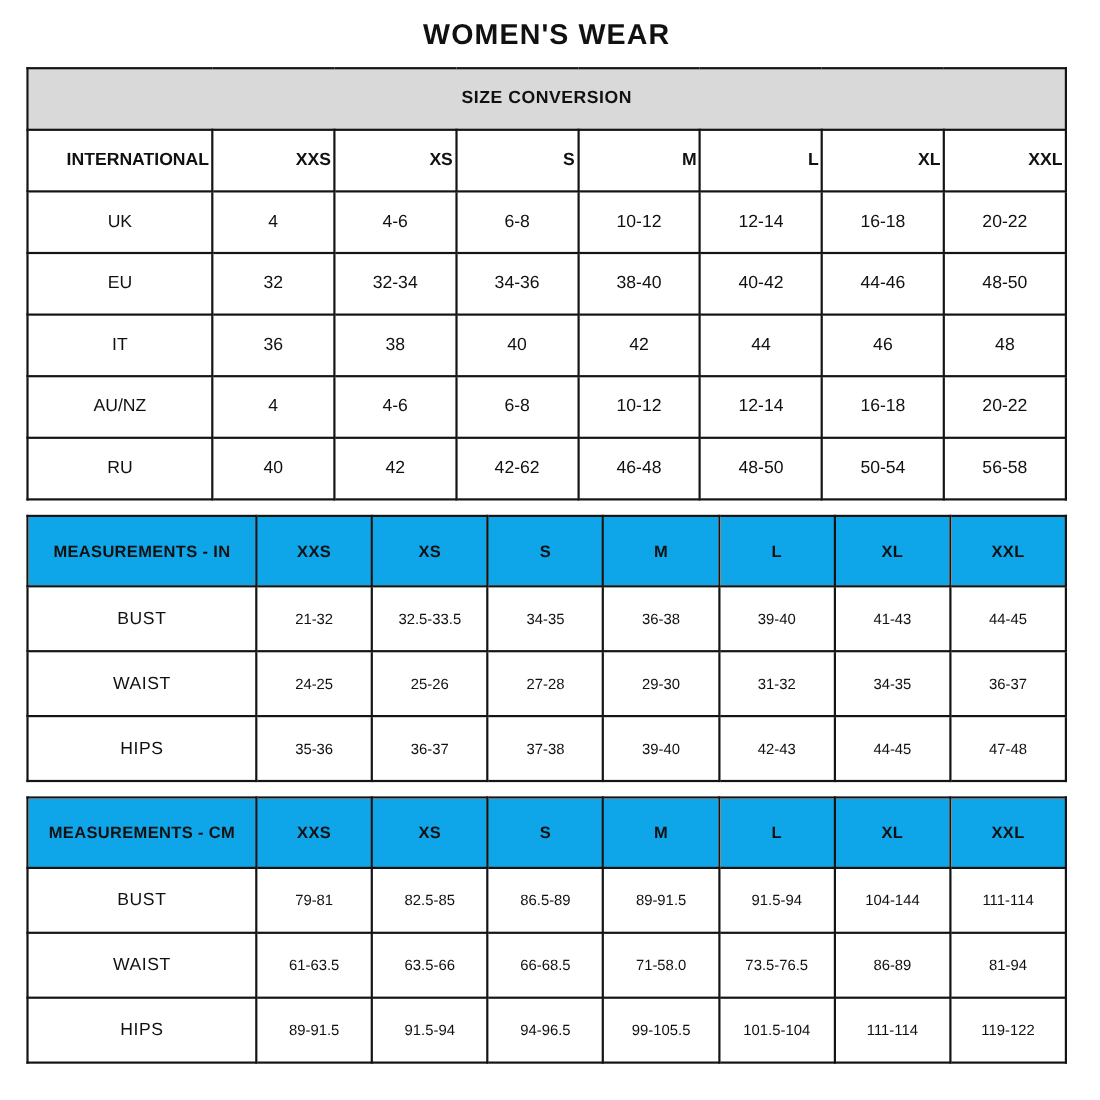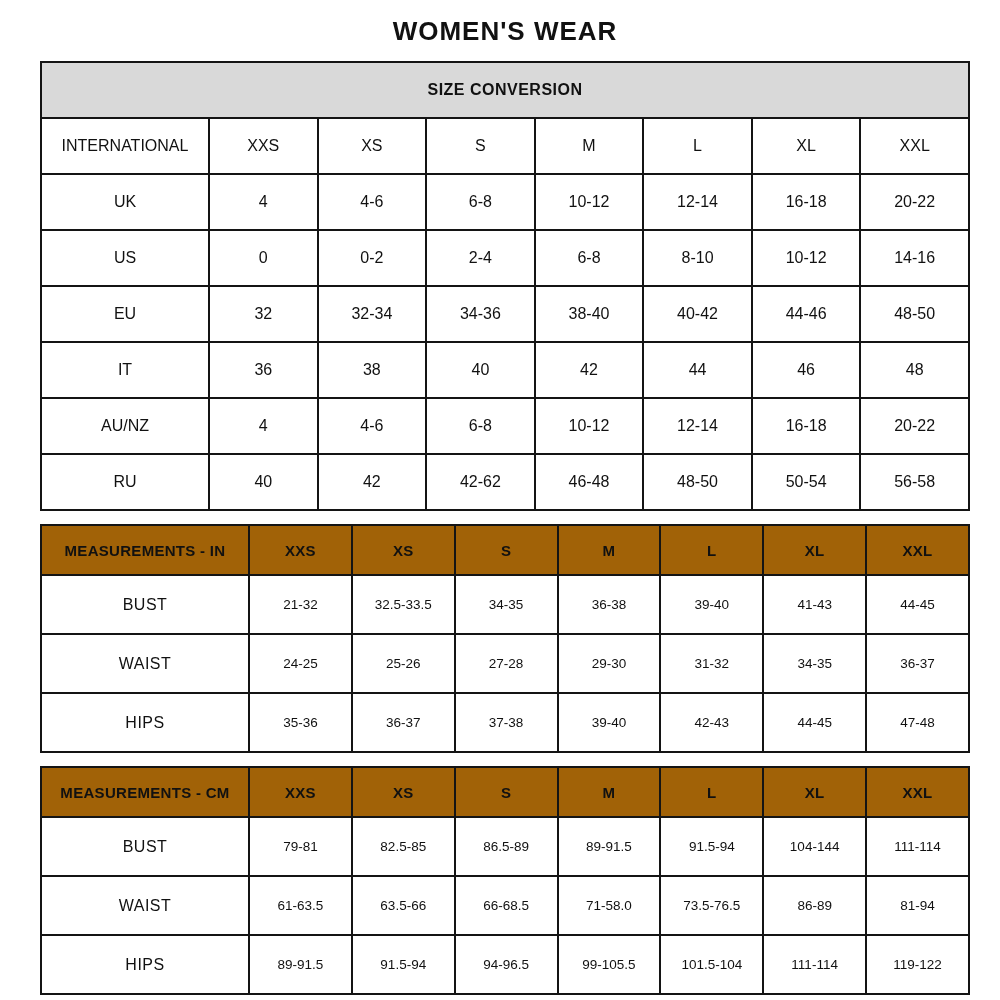--- a/index.html
+++ b/index.html
@@ -3,21 +3,21 @@
 <meta charset="utf-8">
 <style>
   * { box-sizing: border-box; margin: 0; padding: 0; }
   html, body { background: #ffffff; }
   body {
     width: 1000px;
     height: 1000px;
     font-family: "Liberation Sans", sans-serif;
     color: #111111;
   }
-  .page { padding: 12px 30px 0 40px; }
+  .page { padding: 12px 30px 0 24px; }
   .page-title {
     text-align: center;
     font-size: 26px;
     font-weight: 700;
     letter-spacing: 1px;
     margin: 4px 0 14px 0;
   }
   table {
     width: 100%;
     border-collapse: collapse;
@@ -32,30 +32,30 @@
     overflow: hidden;
   }
   
   .sc .banner {
     background: #d9d9d9;
     font-weight: 700;
     font-size: 16px;
     letter-spacing: .5px;
     height: 46px;
   }
-  .sc thead tr.cols th { font-weight: 400; }
+  .sc thead tr.cols th { font-weight: 700; text-align: right; }
   .sc th, .sc td { height: 56px; font-size: 16px; }
   .sc .banner { height: 56px; }
   
   .meas { margin-top: 13px; }
   .meas thead th {
-    background: #a16207;
+    background: #0ea5e9;
     font-weight: 700;
     font-size: 15px;
-    height: 50px;
+    height: 64px;
     letter-spacing: .3px;
   }
   .meas tbody th {
     font-size: 16px;
     font-weight: 400;
     height: 59px;
     letter-spacing: .5px;
     border-radius: 16px;
   }
   .meas tbody td { font-size: 13.5px; height: 59px; margin-top: 12px; }
@@ -98,30 +98,20 @@
           <th>UK</th>
           <td>4</td>
           <td>4-6</td>
           <td>6-8</td>
           <td>10-12</td>
           <td>12-14</td>
           <td>16-18</td>
           <td>20-22</td>
         </tr>
         <tr>
-          <th>US</th>
-          <td>0</td>
-          <td>0-2</td>
-          <td>2-4</td>
-          <td>6-8</td>
-          <td>8-10</td>
-          <td>10-12</td>
-          <td>14-16</td>
-        </tr>
-        <tr>
           <th>EU</th>
           <td>32</td>
           <td>32-34</td>
           <td>34-36</td>
           <td>38-40</td>
           <td>40-42</td>
           <td>44-46</td>
           <td>48-50</td>
         </tr>
         <tr>

